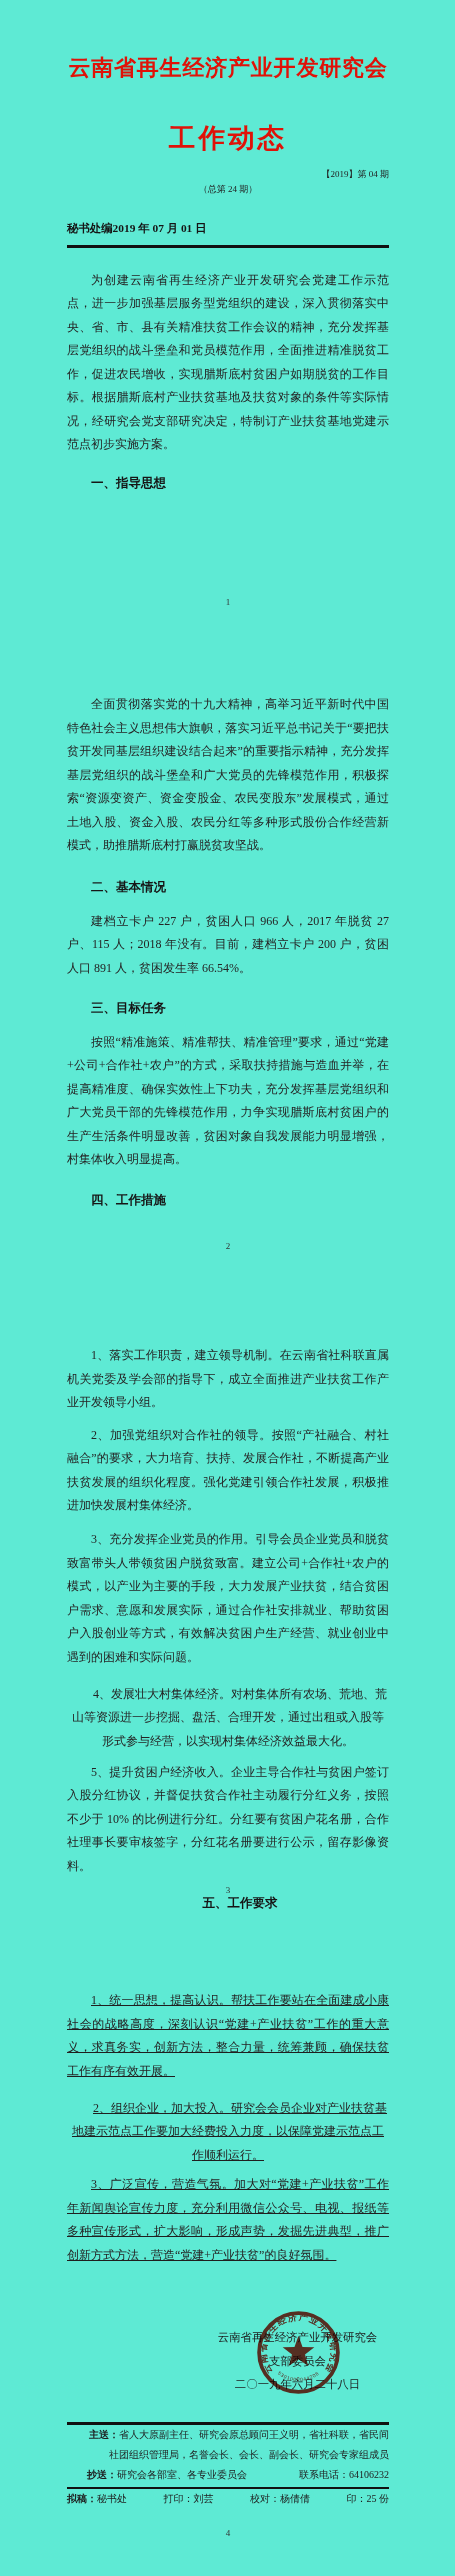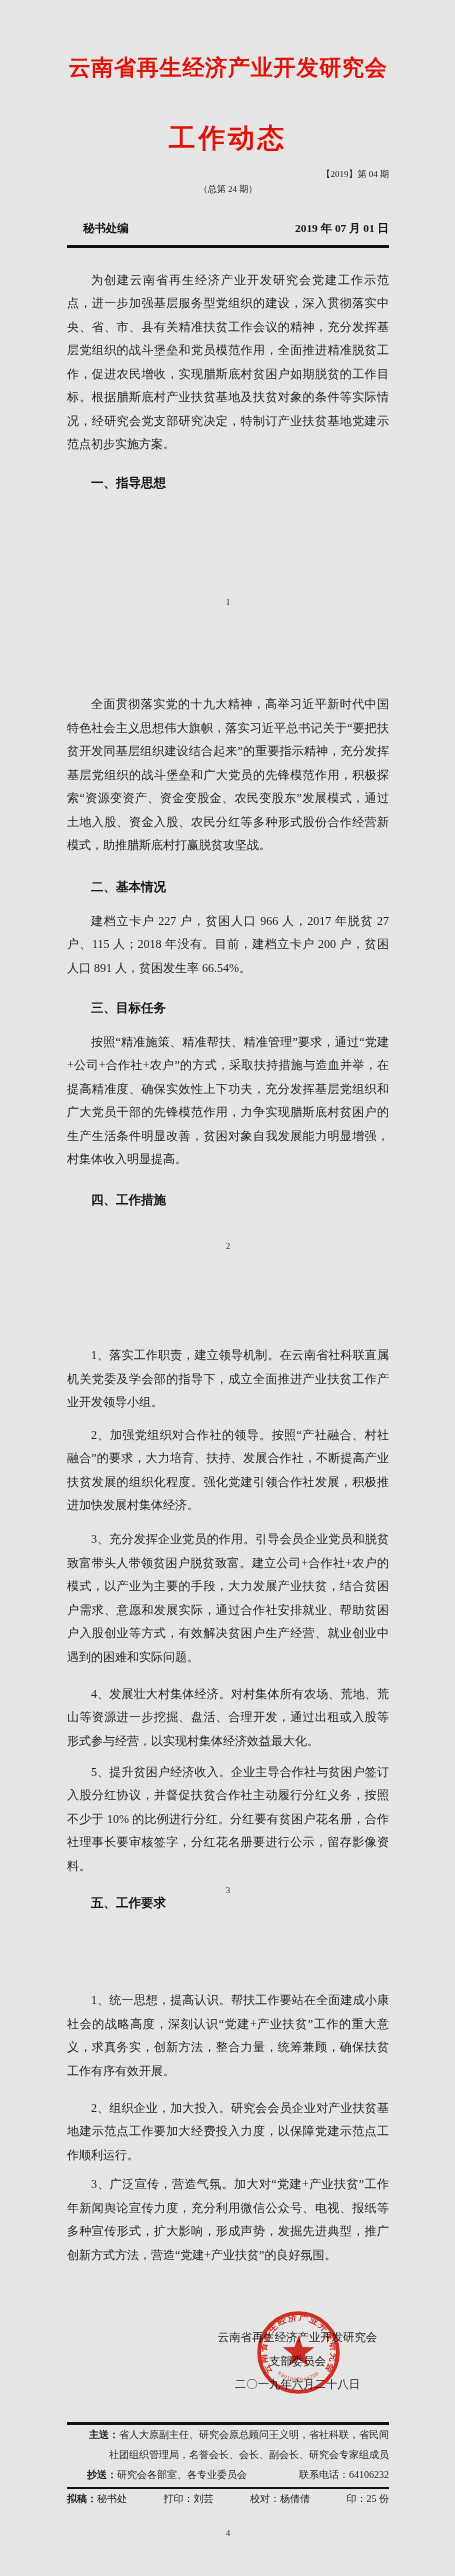--- a/index.html
+++ b/index.html
@@ -1,51 +1,51 @@
 <!DOCTYPE html>
 <html style="font-size:12px"><head>
 <meta charset="utf-8">
 <style>
   html,body{margin:0;padding:0;background:#ffffff;}
   .doc{
-    position:relative;width:456px;height:2576px;margin:0 auto;background:#e5e5e5;
+    position:relative;width:456px;height:2576px;margin:0 auto;background:#5eead4;
     font-family:"Liberation Serif","DejaVu Serif",serif;color:#1f1f1f;
   }
   .page{position:absolute;left:0;width:456px;height:644px;overflow:hidden;}
   .pg1{top:0;}.pg2{top:644px;}.pg3{top:1288px;}.pg4{top:1931px;height:645px;}
   .inner{padding:0 67px;}
   .pnum{position:absolute;top:597px;left:0;right:0;text-align:center;font-size:9px;color:#333;}
 
   
   .org{margin-top:53px;text-align:center;color:#e01208;
        font-family:"Liberation Sans","DejaVu Sans",sans-serif;
        font-weight:bold;font-size:22px;line-height:30px;letter-spacing:0.8px;}
   .bulletin{margin-top:38px;text-align:center;color:#e01208;
        font-family:"Liberation Sans","DejaVu Sans",sans-serif;
        font-weight:bold;font-size:26.6px;line-height:35px;letter-spacing:3px;}
   .issue{margin-top:12px;text-align:right;font-size:9px;line-height:13px;color:#222;}
   .issue2{margin-top:1.5px;text-align:center;font-size:9px;line-height:13px;color:#222;}
-  .edrow{display:flex;justify-content:space-between;margin-top:24px;
-         font-size:11.4px;line-height:16.7px;font-weight:bold;color:#151515;margin-left:16px;}
+  .edrow{display:flex;margin-top:24px;
+         font-size:11.4px;line-height:16.7px;font-weight:bold;color:#151515;}
   .rule{height:2.3px;background:#111;margin-top:9px;}
   .rule-f{height:2.3px;background:#111;}
 
   
   .doctitle{margin-top:20px;text-align:center;font-weight:bold;font-size:16px;line-height:25px;color:#181818;}
 
   
   .para{font-size:12px;line-height:23.5px;text-align:justify;color:#242424;
         text-indent:24px;margin:0;}
   .intro{margin-top:21px;}
   .h-sec{font-size:12.5px;line-height:23.5px;font-weight:bold;color:#161616;
          padding-left:24px;margin:0;}
   .mt20{margin-top:15px;}.mt22{margin-top:16.7px;}.mt24{margin-top:18px;}
-  .mt14{margin-top:10.6px;}.mt12{margin-top:9px;}.mt18{margin-top:13.7px;}
+  .mt14{margin-top:10.6px;}.mt12{margin-top:9px;}.mt18{margin-top:13.7px;text-align:center;}
   .mt10{margin-top:7.6px;}.mt8{margin-top:6px;}
-  .pt64{padding-top:49px;}.pt74{padding-top:56px;}.pt76{padding-top:58px;}
+  .pt64{padding-top:49px;}.pt74{padding-top:56px;}.pt76{padding-top:58px;text-decoration:underline;}
 
   
   .sig{position:absolute;left:182px;width:231px;top:395px;text-align:center;
        font-size:11.4px;line-height:23.5px;color:#1c1c1c;z-index:1;}
   .seal{position:absolute;left:247px;top:370px;width:103px;height:103px;z-index:2;
         mix-blend-mode:multiply;opacity:.94;}
 
   
   .foot{position:absolute;left:67px;right:67px;top:489px;font-size:10px;line-height:20px;color:#1d1d1d;}
   .foot p{margin:0;text-align:right;}

